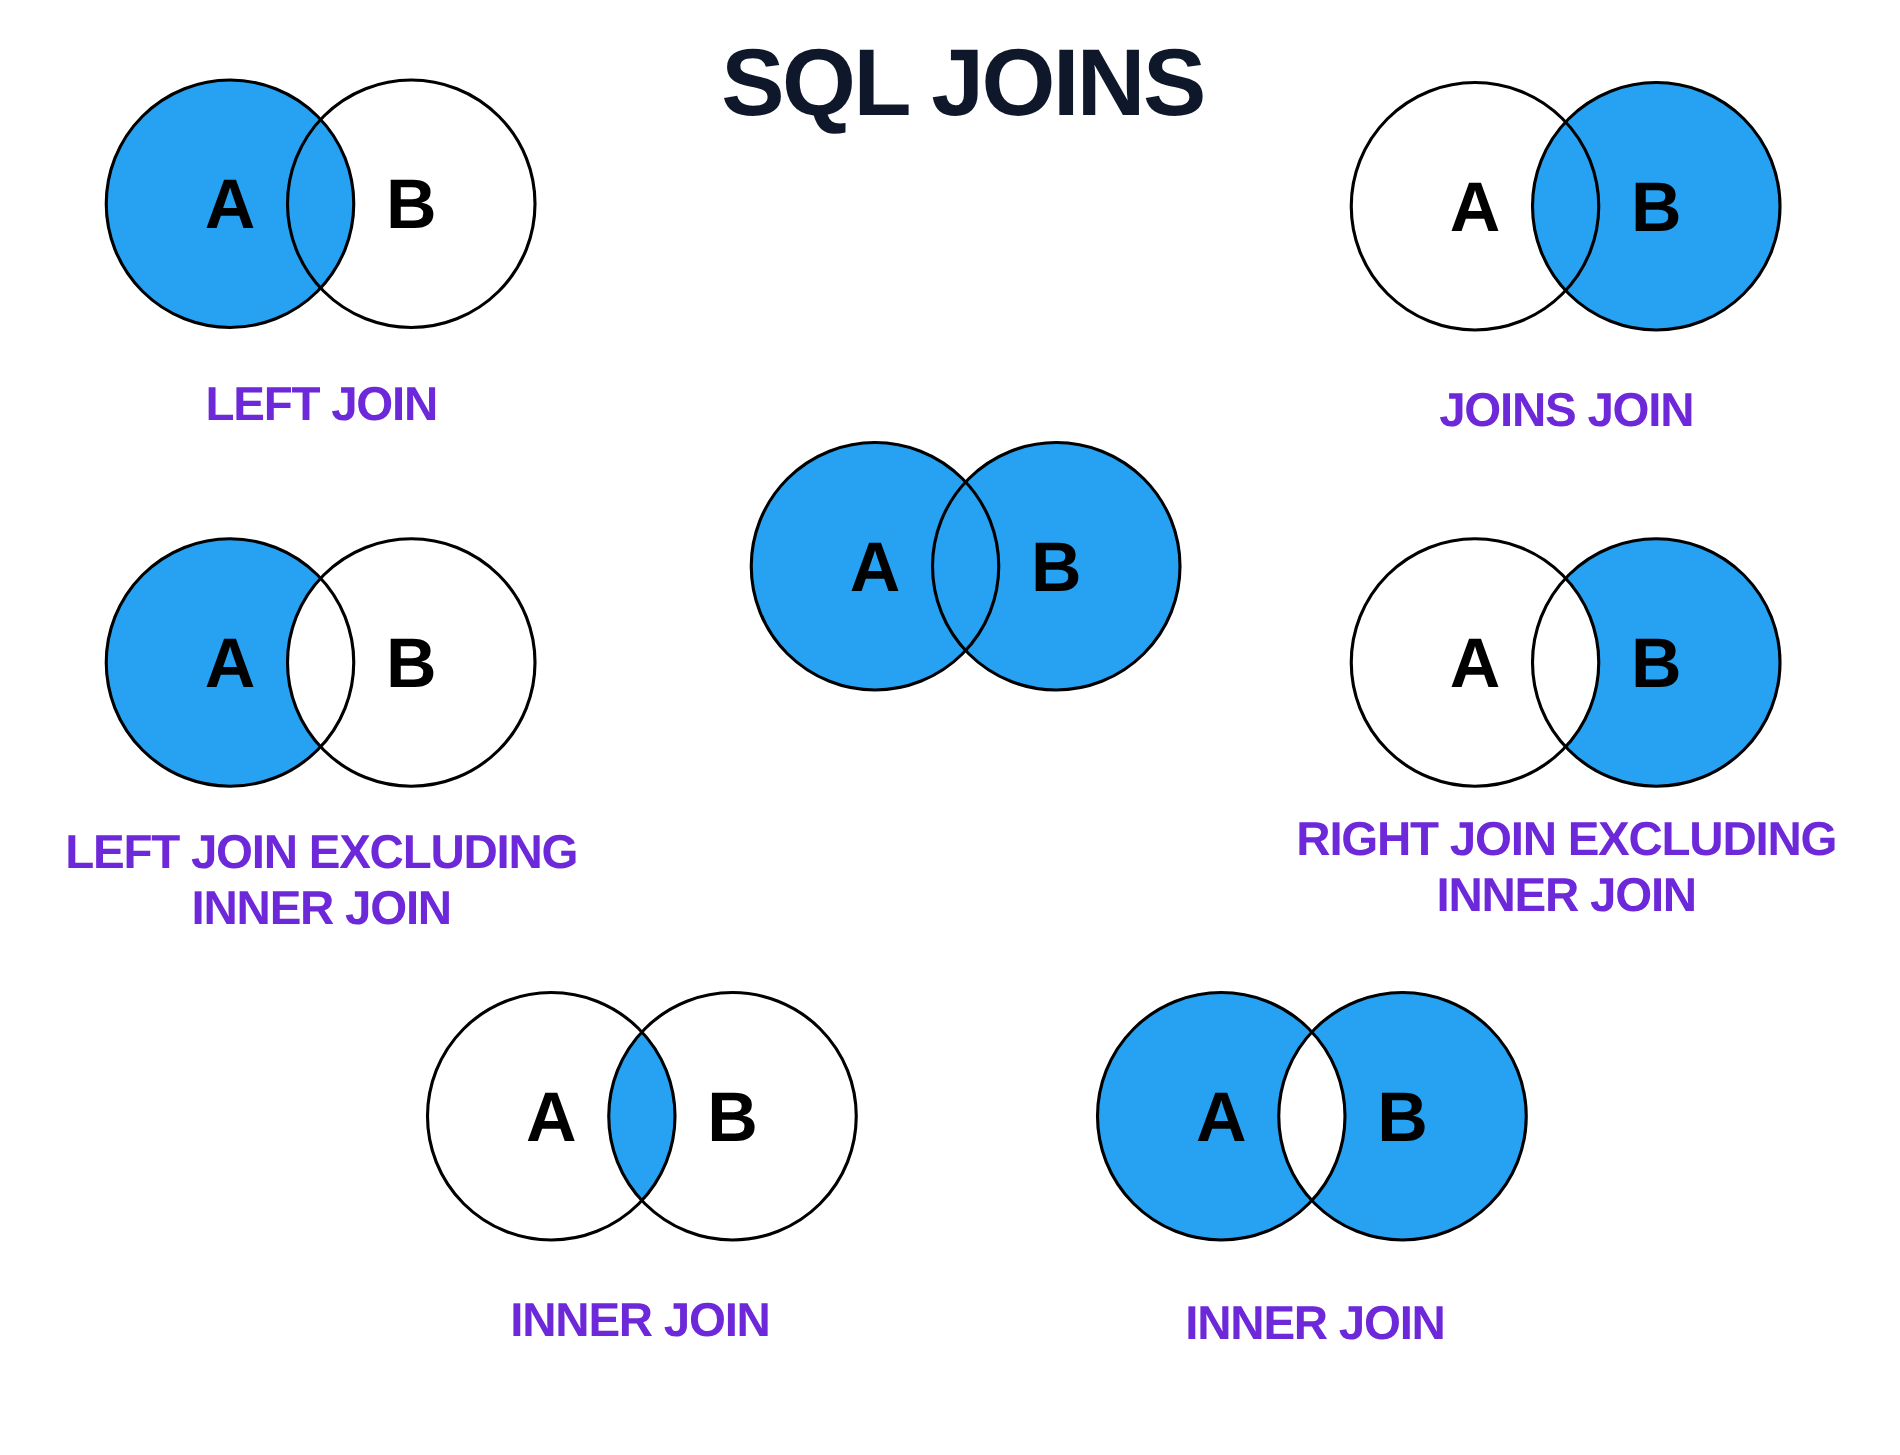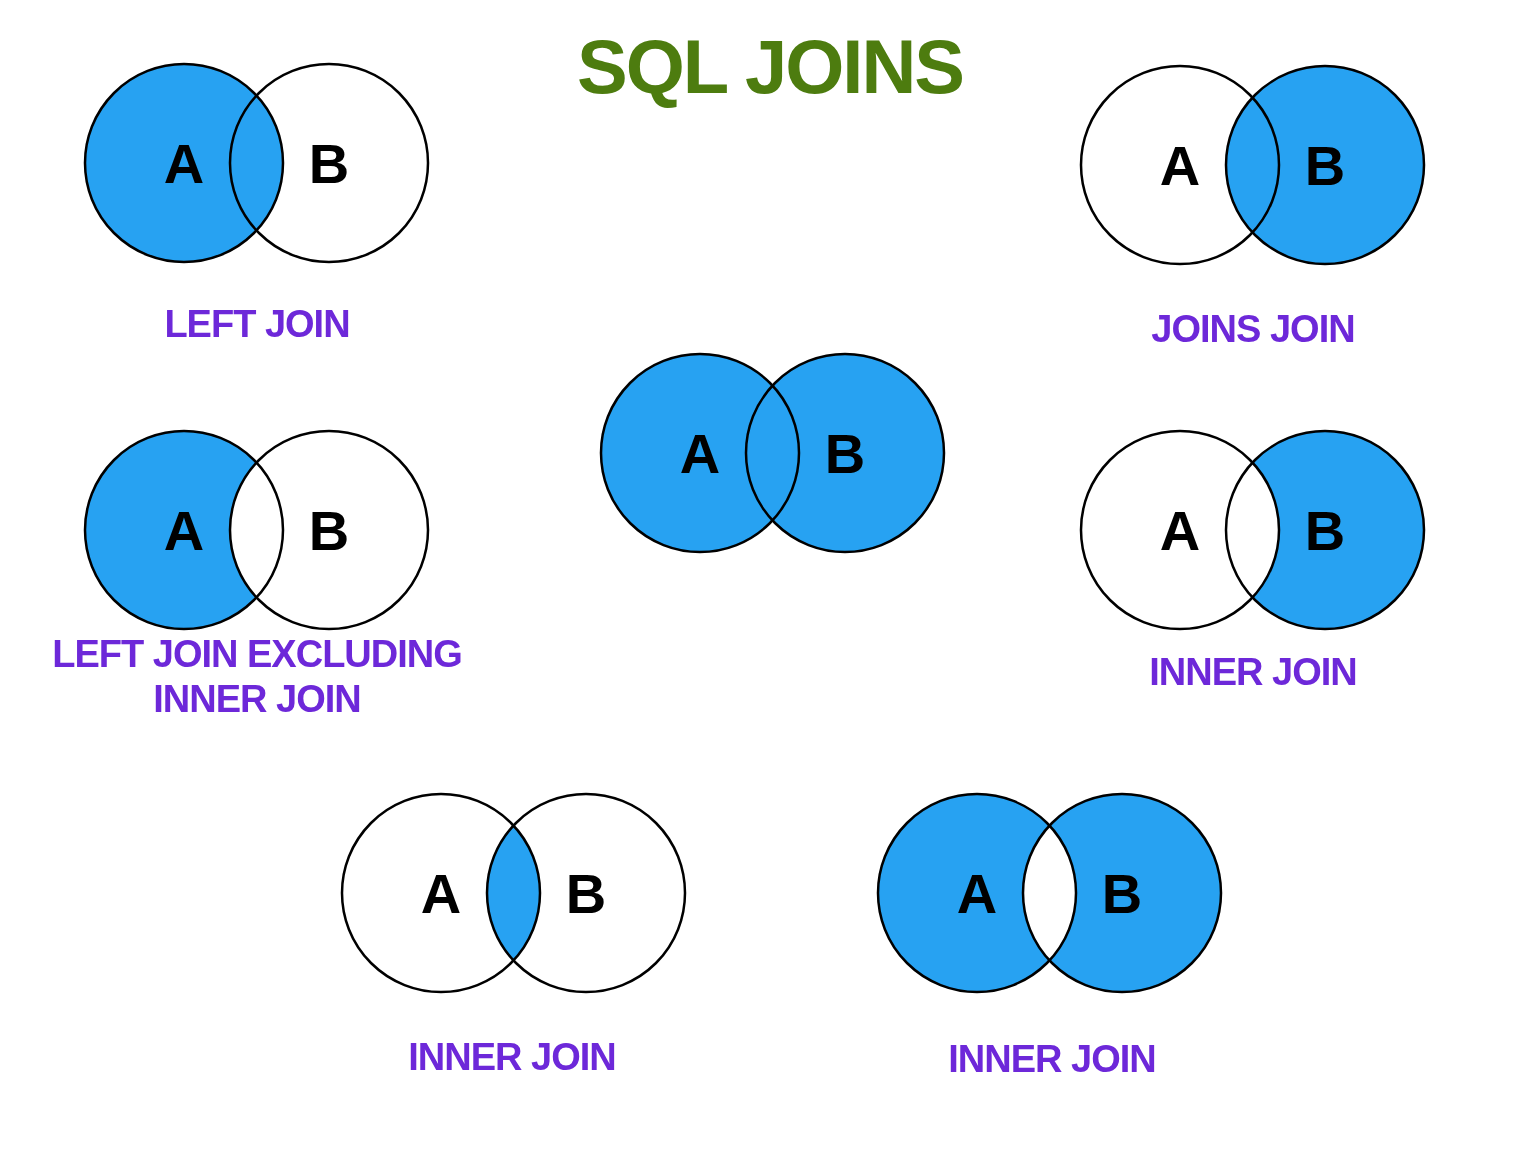--- a/index.html
+++ b/index.html
@@ -15,21 +15,21 @@
     background: #ffffff;
     overflow: hidden;
   }
   .page-title {
     position: absolute;
     transform: translateX(-50%);
     font-size: 76px;
     line-height: 84px;
     font-weight: 700;
     letter-spacing: -2px;
-    color: #4d7c0f;
+    color: #0f172a;
     white-space: nowrap;
   }
   figure.venn {
     position: absolute;
     margin: 0;
     width: 420px;
     height: 210px;
   }
   .outline {
     fill: none;
@@ -96,21 +96,21 @@
     <svg width="420" height="210" viewBox="0 0 420 210">
       <circle cx="137" cy="105" r="99" fill="#27A2F2"></circle>
       <circle cx="282" cy="105" r="99" fill="#FFFFFF"></circle>
       <path d="M209.5 37.59 A99 99 0 0 1 209.5 172.41 A99 99 0 0 1 209.5 37.59 Z" fill="#FFFFFF"></path>
       <circle class="outline" cx="137" cy="105" r="99"></circle>
       <circle class="outline" cx="282" cy="105" r="99"></circle>
       <text class="setlabel" x="137" y="105" dy="0.35em">A</text>
       <text class="setlabel" x="282" y="105" dy="0.35em">B</text>
     </svg>
   </figure>
-  <div class="caption" style="left:257px; top:632px">
+  <div class="caption" style="left:257px; top:660px">
     <div>LEFT JOIN EXCLUDING</div>
     <div>INNER JOIN</div>
   </div>
 
   <figure class="venn" style="left:563px; top:348px">
     <svg width="420" height="210" viewBox="0 0 420 210">
       <circle cx="137" cy="105" r="99" fill="#27A2F2"></circle>
       <circle cx="282" cy="105" r="99" fill="#27A2F2"></circle>
       <path d="M209.5 37.59 A99 99 0 0 1 209.5 172.41 A99 99 0 0 1 209.5 37.59 Z" fill="#27A2F2"></path>
       <circle class="outline" cx="137" cy="105" r="99"></circle>
@@ -125,20 +125,21 @@
       <circle cx="137" cy="105" r="99" fill="#FFFFFF"></circle>
       <circle cx="282" cy="105" r="99" fill="#27A2F2"></circle>
       <path d="M209.5 37.59 A99 99 0 0 1 209.5 172.41 A99 99 0 0 1 209.5 37.59 Z" fill="#FFFFFF"></path>
       <circle class="outline" cx="137" cy="105" r="99"></circle>
       <circle class="outline" cx="282" cy="105" r="99"></circle>
       <text class="setlabel" x="137" y="105" dy="0.35em">A</text>
       <text class="setlabel" x="282" y="105" dy="0.35em">B</text>
     </svg>
   </figure>
   <div class="caption" style="left:1253px; top:650px">
+    <div>RIGHT JOIN EXCLUDING</div>
     <div>INNER JOIN</div>
   </div>
 
   <figure class="venn" style="left:304px; top:788px">
     <svg width="420" height="210" viewBox="0 0 420 210">
       <circle cx="137" cy="105" r="99" fill="#FFFFFF"></circle>
       <circle cx="282" cy="105" r="99" fill="#FFFFFF"></circle>
       <path d="M209.5 37.59 A99 99 0 0 1 209.5 172.41 A99 99 0 0 1 209.5 37.59 Z" fill="#27A2F2"></path>
       <circle class="outline" cx="137" cy="105" r="99"></circle>
       <circle class="outline" cx="282" cy="105" r="99"></circle>

